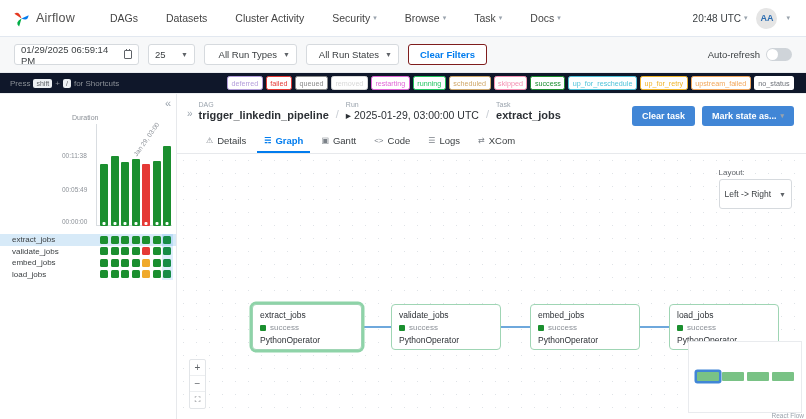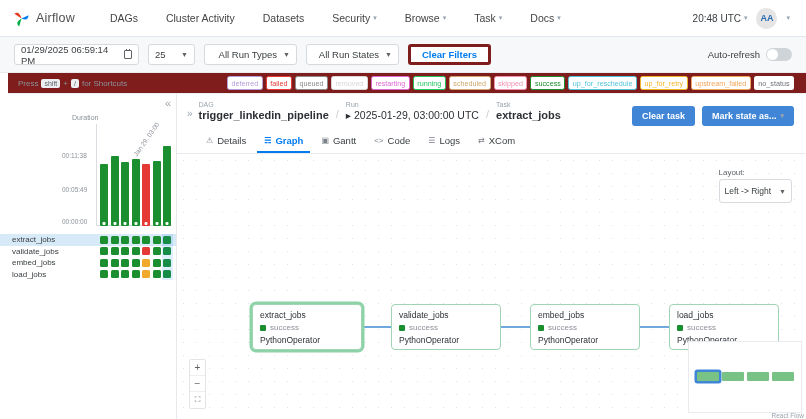--- a/index.html
+++ b/index.html
@@ -44,39 +44,39 @@
   .ctl.date { width: 125px; justify-content: space-between; }
   .ctl.num  { width: 47px;  justify-content: space-between; }
   .ctl.sel  { width: 93px;  justify-content: flex-end; }
   .cal-ico { width: 9px; height: 9px; border: 1.2px solid #5f6368; border-radius: 1px; position: relative; }
   .cal-ico::before {
     content:''; position: absolute; top: -2.4px; left: 1px; right: 1px;
     height: 2px; border-left: 1.2px solid #5f6368; border-right: 1.2px solid #5f6368;
   }
   .chev { font-size: 7px; color: #5f6368; }
   .clear-filters {
-    height: 21px; border: 3px solid #7f1d1d; border-radius: 3px; background: #fff;
+    height: 21px; border: 1px solid #7f1d1d; border-radius: 3px; background: #fff;
     color: #017cee; font-size: 9.5px; font-weight: bold; padding: 0 11px;
     display: flex; align-items: center; cursor: pointer;
   }
   .autorefresh { margin-left: auto; display: flex; align-items: center; gap: 6px; }
   .ar-label { font-size: 9.5px; color: #3c4043; }
   .toggle {
     width: 26px; height: 13px; border-radius: 7px; background: #cfd4d9;
     position: relative; cursor: pointer;
   }
   .toggle::after {
     content: ''; position: absolute; width: 11px; height: 11px; border-radius: 50%;
     background: #fff; top: 1px; left: 1px;
   }
 
   
   .legendbar {
     height: 21px; display: flex; align-items: center; padding: 0 10px; gap: 4px;
-    border-bottom: 1px solid #edeff1; background: #7f1d1d; margin-left: 8px;
+    border-bottom: 1px solid #edeff1; background: #0f172a;
   }
   .shortcut { font-size: 8px; color: #8b9097; display: flex; align-items: center; gap: 3px; }
   .kbd {
     background: #edf0f3; border-radius: 2px; padding: 1px 3px;
     font-size: 7px; color: #5f6368;
   }
   .legend-wrap { margin-left: auto; display: flex; align-items: center; gap: 3px; padding-right: 2px; }
   .badge {
     font-size: 7.2px; padding: 1.2px 3.5px; border-radius: 2.5px;
     border: 1px solid; background: #fff; white-space: nowrap; cursor: pointer;
@@ -157,21 +157,21 @@
 
   
   .canvas {
     flex: 1; position: relative; background-color: #fff;
     background-image: radial-gradient(circle, #dfe3e7 .7px, transparent .7px);
     background-size: 13px 13px; overflow: hidden;
   }
   .layout-ctl { position: absolute; right: 14px; top: 14px; text-align: left; }
   .layout-lbl { font-size: 8px; color: #5f6368; margin-bottom: 2px; }
   .layout-sel {
-    height: 24px; border: 1px solid #d6dade; border-radius: 3px; background: #fff;
+    height: 30px; border: 1px solid #d6dade; border-radius: 3px; background: #fff;
     font-size: 8.5px; color: #3c4043; display: flex; align-items: center;
     justify-content: space-between; padding: 0 5px; gap: 8px; cursor: pointer;
   }
   .nodes { position: absolute; left: 75px; top: 150px; display: flex; align-items: center; }
   .node {
     width: 110px; height: 46px; background: #fff; border: 1px solid #9fd5b4;
     border-radius: 4px; padding: 5px 7px; cursor: pointer; position: relative;
   }
   .node.selected { box-shadow: 0 0 0 2.5px #8ed3a8; }
   .node-title { font-size: 8.5px; color: #2c3035; margin-bottom: 3px; }
@@ -208,24 +208,24 @@
       <path d="M12 12 L3 6 Q9 2 12 12 Z" fill="#e43921"></path>
       <path d="M12 12 L21 8 Q20 16 12 12 Z" fill="#017cee"></path>
       <path d="M12 12 L9 22 Q3 17 12 12 Z" fill="#00ad46"></path>
     </svg>
     <span class="brand-name">Airflow</span>
   </div>
   <div class="nav-link">
       <span>DAGs</span>
     </div>
   <div class="nav-link">
+      <span>Datasets</span>
+    </div>
+  <div class="nav-link">
       <span>Cluster Activity</span>
-    </div>
-  <div class="nav-link">
-      <span>Datasets</span>
     </div>
   <div class="nav-link">
       <span>Security</span>
       <span class="caret">▾</span>
     </div>
   <div class="nav-link">
       <span>Browse</span>
       <span class="caret">▾</span>
     </div>
   <div class="nav-link">

